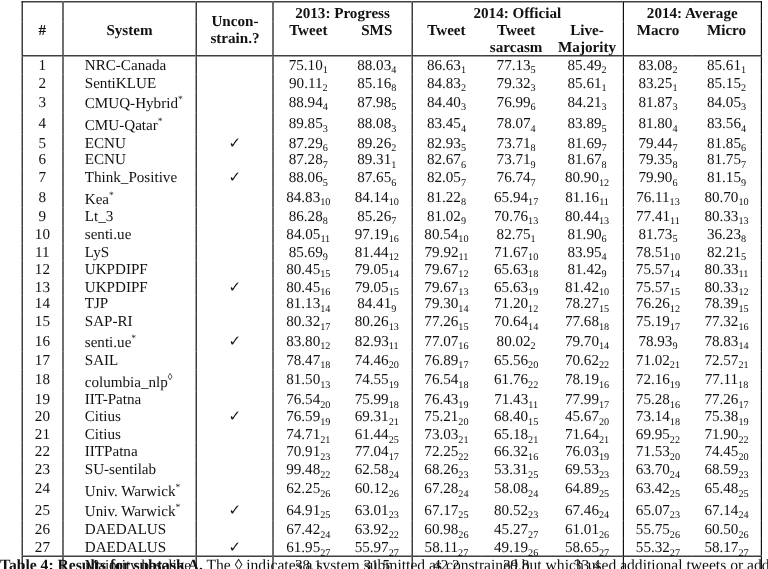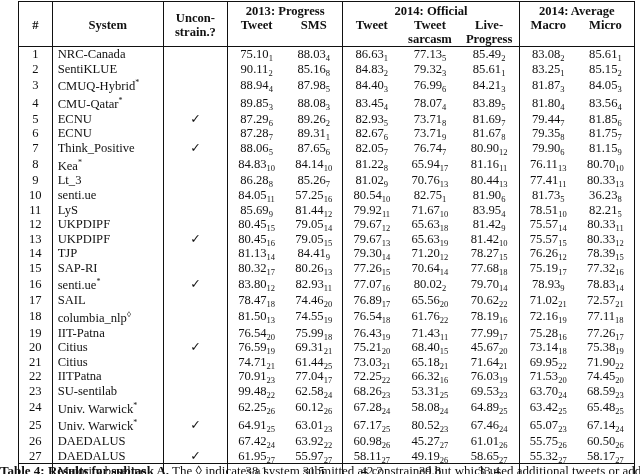--- a/index.html
+++ b/index.html
@@ -5,21 +5,21 @@
   html, body { margin:0; padding:0; background:#ffffff; }
   body { width:640px; height:474px; overflow:hidden; font-family:"Liberation Serif","DejaVu Serif",serif; color:#111; }
   .wrap { position:absolute; left:18px; top:1px; width:617px; }
   table { border-collapse:collapse; width:617px; font-size:12.6px; line-height:14.6px; }
   td, th { padding:0 2px; text-align:center; white-space:nowrap; }
   th { font-weight:bold; line-height:14px; }
   .br { border-right:1px solid #111; }
   .bt { border-top:1px solid #111; }
   .bb { border-bottom:1px solid #111; }
   .outer { border:1.5px solid #111; }
-  td.sys { text-align:left; padding-left:5px; }
+  td.sys { text-align:left; padding-left:18px; }
   sub { font-size:8.5px; vertical-align:baseline; position:relative; top:3px; line-height:0; }
   .hdr1 th { padding-top:2px; }
   .caption { position:absolute; left:0; top:463px; font-size:13px; font-weight:bold; white-space:nowrap; color:#111; }
   .caption .rest { font-weight:normal; }
 </style>
 </head>
 <body>
 
 <div class="wrap">
   <table class="outer">
@@ -38,21 +38,21 @@
       <tr class="bb">
         <th style="width:52px;vertical-align:top">Tweet</th>
         <th class="br" style="width:52px;vertical-align:top">SMS</th>
         <th style="width:52px;vertical-align:top">Tweet</th>
         <th style="width:54px">
           <div>Tweet</div>
           <div>sarcasm</div>
         </th>
         <th class="br" style="width:54px">
           <div>Live-</div>
-          <div>Progress</div>
+          <div>Majority</div>
         </th>
         <th style="width:52px;vertical-align:top">Macro</th>
         <th style="width:52px;vertical-align:top">Micro</th>
       </tr>
     </thead>
     <tbody id="tbody">
         <tr style="border-top: 1px solid rgb(17, 17, 17);">
           <td class="br">1</td>
           <td class="br sys"><span>NRC-Canada</span></td>
           <td class="br"></td>
@@ -158,21 +158,21 @@
           <td><span>70.76</span><sub>13</sub></td>
           <td class="br"><span>80.44</span><sub>13</sub></td>
           <td><span>77.41</span><sub>11</sub></td>
           <td><span>80.33</span><sub>13</sub></td>
         </tr>
         <tr>
           <td class="br">10</td>
           <td class="br sys"><span>senti.ue</span></td>
           <td class="br"></td>
           <td><span>84.05</span><sub>11</sub></td>
-          <td class="br"><span>57.25</span><sub>16</sub></td>
+          <td class="br"><span>97.19</span><sub>16</sub></td>
           <td><span>80.54</span><sub>10</sub></td>
           <td><span>82.75</span><sub>1</sub></td>
           <td class="br"><span>81.90</span><sub>6</sub></td>
           <td><span>81.73</span><sub>5</sub></td>
           <td><span>36.23</span><sub>8</sub></td>
         </tr>
         <tr>
           <td class="br">11</td>
           <td class="br sys"><span>LyS</span></td>
           <td class="br"></td>

